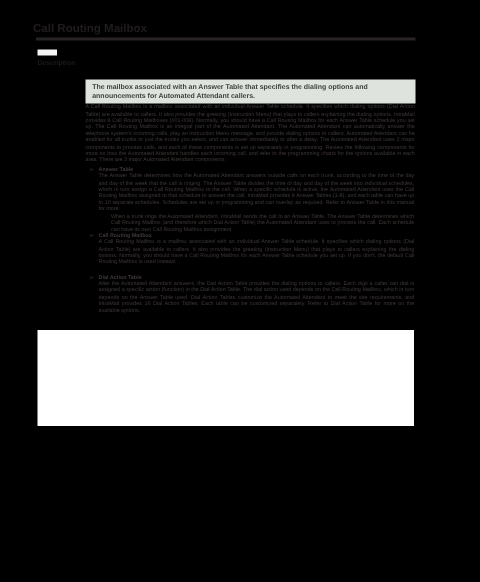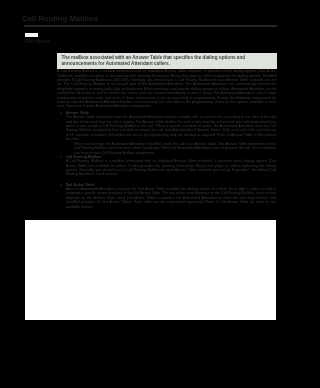--- a/index.html
+++ b/index.html
@@ -1,19 +1,19 @@
 <!DOCTYPE html>
 <html><head>
 <meta charset="utf-8">
 <title>Call Routing Mailbox</title>
 <style>
   html,body{margin:0;padding:0;background:#000;}
   body{width:300px;height:388px;overflow:hidden;
        font-family:"Liberation Sans",sans-serif;}
-  .page{position:relative;width:300px;height:320px;background:#000;overflow:hidden;}
+  .page{position:relative;width:300px;height:284px;background:#000;overflow:hidden;}
 
   
   .h-title{position:absolute;left:22px;top:14.4px;font-size:7.7px;font-weight:bold;
            color:#211d1d;letter-spacing:0px;white-space:nowrap;}
   .h-rule{position:absolute;left:23.5px;top:25.2px;width:253px;height:1.5px;background:#282424;}
   .sec-tab{position:absolute;left:25px;top:33.2px;width:13.4px;height:4.2px;background:#f4f4f4;}
 
   .sec-label{position:absolute;left:25px;top:39.3px;width:34px;color:#1d1919;
              font-size:4.6px;line-height:5.1px;font-weight:bold;}
 

